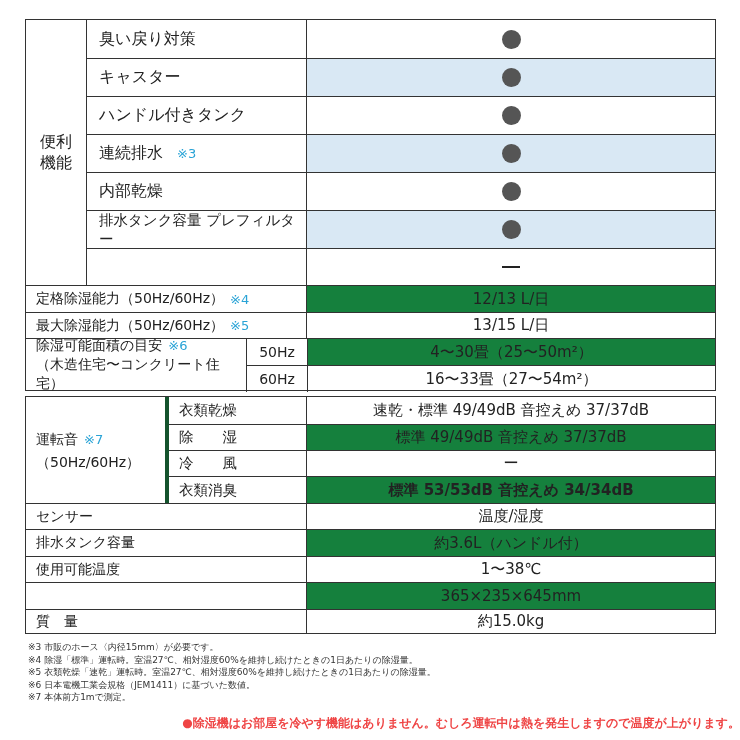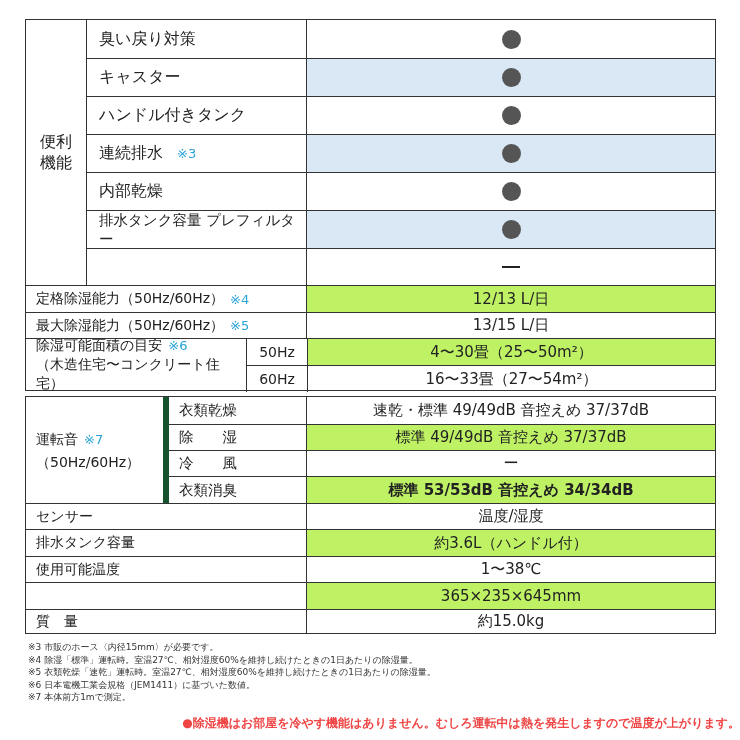--- a/index.html
+++ b/index.html
@@ -4,21 +4,21 @@
 <style>
   html, body { margin: 0; padding: 0; background: #ffffff; }
   body { width: 740px; height: 740px; position: relative; overflow: hidden;
          font-family: "DejaVu Sans", "Liberation Sans", sans-serif; color: #222; }
   .tbl { position: absolute; left: 25px; width: 691px; border: 1.5px solid #333; box-sizing: border-box; }
   .row { position: absolute; left: 0; right: 0; box-sizing: border-box; border-top: 1px solid #333; }
   .row.first { border-top: none; }
   .cell { position: absolute; top: 0; bottom: 0; box-sizing: border-box; display: flex; align-items: center; font-size: 16px; }
   .cell.val { justify-content: center; border-left: 1px solid #333; font-size: 15px; }
   .blue { background: #d9e8f4; }
-  .grey { background: #bef264; }
+  .grey { background: #15803d; }
   .note { color: #29a3d6; font-size: 13px; margin-left: 6px; }
   .dot { width: 19px; height: 19px; border-radius: 50%; background: #555; }
   .dash { width: 18px; height: 2px; background: #222; }
   .footnotes { position: absolute; left: 28px; top: 641px; font-size: 9px; line-height: 12.5px; color: #333; }
   .warning { position: absolute; left: 0; right: 0; top: 715px; text-align: right; font-size: 12px; font-weight: bold; color: #ef4444; }
 </style>
 </head>
 <body>
 
 <div class="tbl" style="top:19px; height:372px;">
@@ -109,21 +109,21 @@
       <div class="cell val grey" style="left:60px; right:0;">4〜30畳（25〜50m²）</div>
     </div>
     <div style="position:absolute; left:220px; right:0; top:26px; height:26px; border-left:1px solid #333; border-top:1px solid #333;">
       <div class="cell" style="left:0; width:60px; justify-content:center; font-size:14px;">60Hz</div>
       <div class="cell val" style="left:60px; right:0;">16〜33畳（27〜54m²）</div>
     </div>
   </div>
 </div>
 
 <div class="tbl" style="top:396px; height:238px;">
-  <div class="cell" style="left:0; top:0; height:106px; width:143px; flex-direction:column; align-items:flex-start; justify-content:center; padding-left:10px; font-size:14px; line-height:22px; border-right:6px solid #14532d;">
+  <div class="cell" style="left:0; top:0; height:106px; width:143px; flex-direction:column; align-items:flex-start; justify-content:center; padding-left:10px; font-size:14px; line-height:22px; border-right:4px solid #14532d;">
     <div><span>運転音</span><span class="note">※7</span></div>
     <div>（50Hz/60Hz）</div>
   </div>
   <div class="row first" style="top:0; height:27px; left:143px;">
     <div class="cell" style="left:10px; width:120px; font-size:14.5px;">衣類乾燥</div>
     <div class="cell val" style="left:137px; right:0;">速乾・標準 49/49dB 音控えめ 37/37dB</div>
   </div>
   <div class="row" style="top:27px; height:26px; left:143px;">
     <div class="cell" style="left:10px; width:120px; font-size:14.5px; white-space:pre;">除　　湿</div>
     <div class="cell val grey" style="left:137px; right:0;">標準 49/49dB 音控えめ 37/37dB</div>

